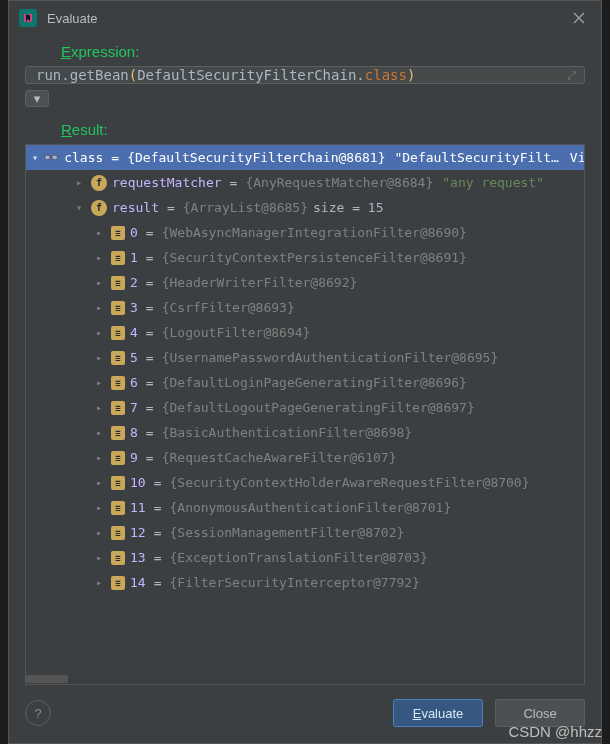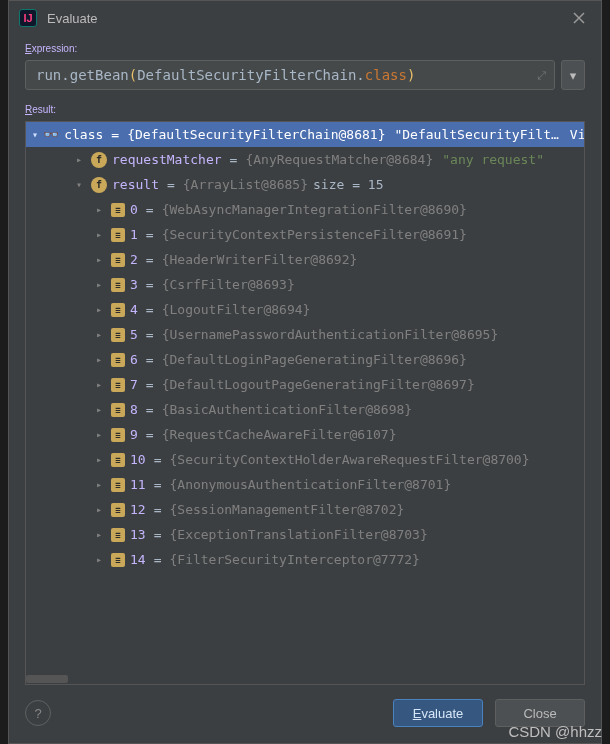--- a/index.html
+++ b/index.html
@@ -40,45 +40,47 @@
       padding: 0 10px;
       gap: 10px;
     }
     .app-icon {
       width: 18px;
       height: 18px;
       background: #0f172a;
       border-radius: 3px;
       display:flex;align-items:center;justify-content:center;
       font-size:11px;font-weight:bold;color:#ff3e7f;
-      border:1px solid #0f766e;
+      border:6px solid #0f766e;
     }
     .title-text {
       color: #bbbbbb;
       font-size: 13px;
     }
     .spacer { flex: 1; }
     .close-x {
       width: 24px;
       height: 24px;
       display:flex;align-items:center;justify-content:center;
       color:#999;
       cursor:pointer;
     }
     .section-label {
-      color: #c4b5fd;
+      color: #22c55e;
       padding: 8px 16px 6px;
-      font-size: 10px;
+      font-size: 15px;
+      margin-left: 36px;
     }
     .underline-letter { text-decoration: underline; }
     .expr-row {
       display:flex;
       gap:6px;
       padding: 0 16px 6px;
       align-items:stretch;
+      flex-direction:column;
     }
     .expr-input {
       flex:1;
       background:#45494a;
       border:1px solid #5e6060;
       border-radius:3px;
       height:30px;
       display:flex;
       align-items:center;
       padding:0 10px;
@@ -378,21 +380,21 @@
             <span class="icon-el">≡</span>
             <span class="lbl-orange">13</span>
             <span class="eq">=</span>
             <span class="val-gray">{ExceptionTranslationFilter@8703}</span>
           </div>
           <div class="row" style="padding-left: 66px;">
             <span class="chev">▸</span>
             <span class="icon-el">≡</span>
             <span class="lbl-orange">14</span>
             <span class="eq">=</span>
-            <span class="val-gray">{FilterSecurityInterceptor@7772}</span>
+            <span class="val-gray">{FilterSecurityInterceptor@7792}</span>
           </div>
         </div>
 
     </div>
     <div class="hscroll">
       <div class="hscroll-thumb"></div>
     </div>
   </div>
 
   <div class="button-row">

